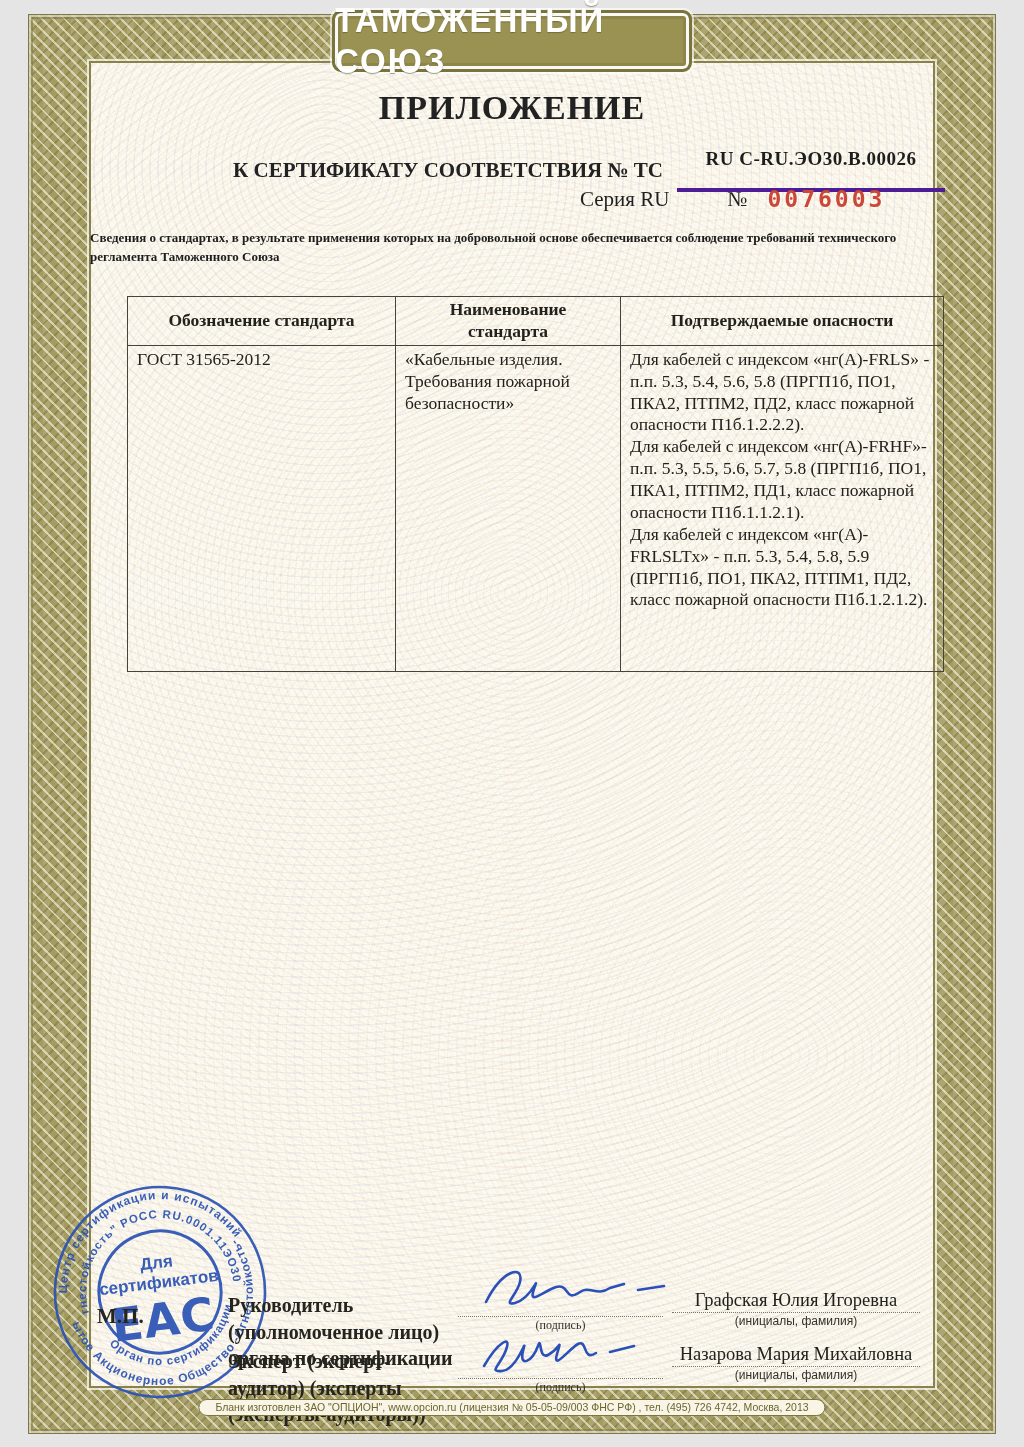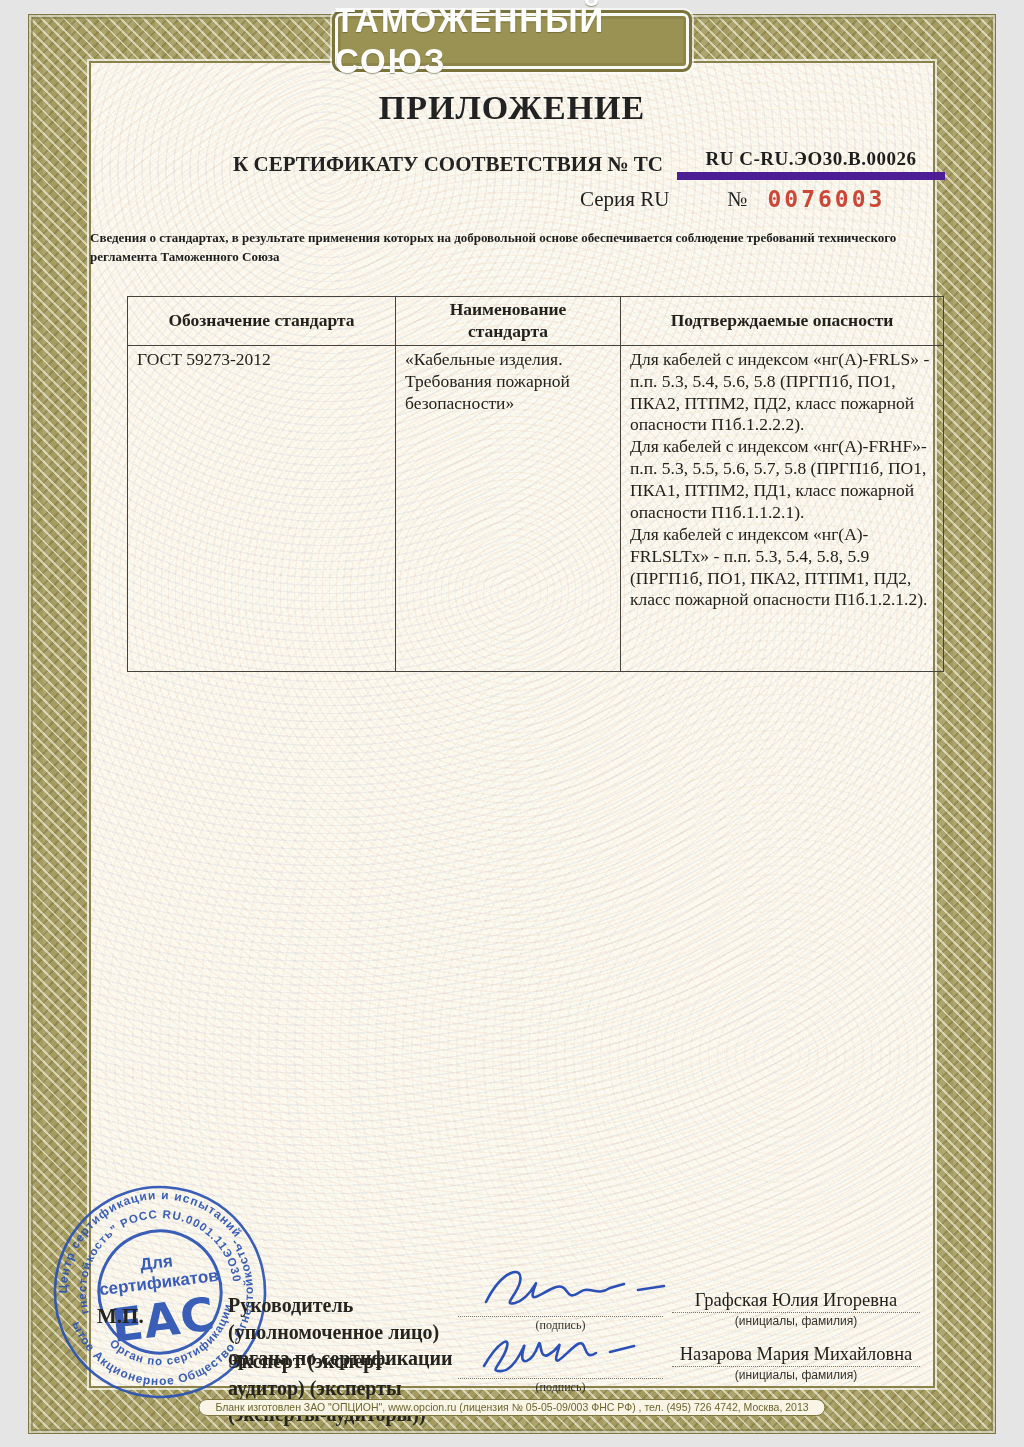--- a/index.html
+++ b/index.html
@@ -45,21 +45,21 @@
   }
   
   .title {
     position:absolute; top:89px; left:0; width:100%; text-align:center;
     font-size:34px; font-weight:bold; letter-spacing:1px; color:#222;
   }
   .subtitle-row { position:absolute; top:148px; left:233px; width:712px; display:flex; align-items:center; }
   .subtitle { font-size:21px; font-weight:bold; white-space:nowrap; color:#222; }
   .certno-wrap {
     margin-left:14px; flex:1; text-align:center;
-    border-bottom:8px solid #4c1d95; padding-bottom:2px;
+    border-bottom:4px solid #4c1d95; padding-bottom:18px;
   }
   .certno { font-size:19px; font-weight:bold; letter-spacing:.5px; color:#1d1d1d; }
   .series-row {
     position:absolute; top:186px; left:580px; width:365px;
     display:flex; align-items:center;
   }
   .series-label { font-size:21px; }
   .no-sign { font-size:21px; margin-left:58px; }
   .serial {
     margin-left:20px; font-family:"DejaVu Sans Mono", monospace;
@@ -151,21 +151,21 @@
     <thead>
       <tr>
         <th>Обозначение стандарта</th>
         <th style="white-space:pre-line">Наименование
 стандарта</th>
         <th>Подтверждаемые опасности</th>
       </tr>
     </thead>
     <tbody>
       <tr class="row2">
-        <td>ГОСТ 59273-2012</td>
+        <td>ГОСТ 31565-2012</td>
         <td>«Кабельные изделия. Требования пожарной безопасности»</td>
         <td>Для кабелей с индексом «нг(А)-FRLS» -  п.п. 5.3, 5.4, 5.6, 5.8 (ПРГП1б, ПО1, ПКА2, ПТПМ2, ПД2, класс пожарной опасности П1б.1.2.2.2).
 Для кабелей с индексом «нг(А)-FRHF»- п.п. 5.3, 5.5, 5.6, 5.7, 5.8 (ПРГП1б, ПО1, ПКА1, ПТПМ2, ПД1, класс пожарной опасности П1б.1.1.2.1).
 Для кабелей с индексом «нг(А)-FRLSLTx» -  п.п. 5.3, 5.4, 5.8, 5.9 (ПРГП1б, ПО1, ПКА2, ПТПМ1, ПД2, класс пожарной опасности П1б.1.2.1.2).</td>
       </tr>
     </tbody>
   </table>
 
   <svg class="stamp" viewBox="0 0 232 232">
     <defs>

